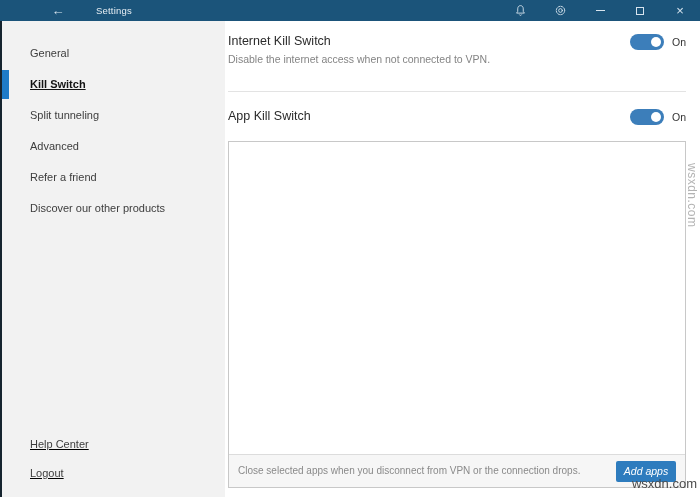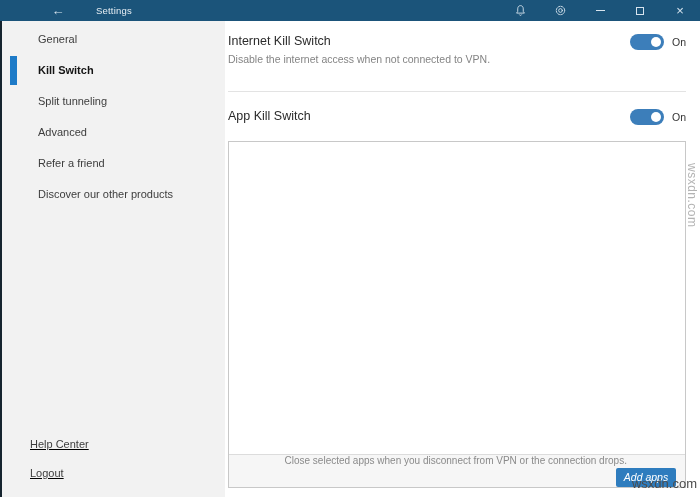--- a/index.html
+++ b/index.html
@@ -20,24 +20,24 @@
   .tb-max-box { width:8px; height:8px; border:1px solid #d7e4ee; display:block; }
   .tb-close-glyph { font-size:13px; line-height:13px; color:#d7e4ee; }
 
   
   .left-edge { position:absolute; left:0; top:21px; bottom:0; width:2px;
     background:#16242f; z-index:5; }
 
   
   .sidebar { position:absolute; left:0; top:21px; bottom:0; width:225px;
     background:#f2f2f2; }
-  .side-list { padding-top:3px;margin-left:8px; }
+  .side-list { padding-top:17px; }
   .side-item { position:relative; height:31px; line-height:31px;
     padding-left:30px; font-size:11px; color:#3d3d3d; cursor:default; }
-  .side-item.selected { font-weight:bold; color:#141414; }
+  .side-item.selected { font-weight:bold; color:#141414;text-decoration:underline; }
   .side-item.selected .accent { position:absolute; left:2px; top:1px;
     bottom:1px; width:7px; background:#1e7bc8; }
   .side-footer { position:absolute; bottom:9px; left:0; right:0;text-decoration:underline; }
   .side-footer .side-item { height:29px; line-height:29px; }
 
   
   .content { position:absolute; left:228px; top:21px; width:458px; }
   .row { display:flex; justify-content:space-between; align-items:flex-start; }
   .row1 { margin-top:13px; }
   .sec-title { font-size:12.5px; color:#2b2b2b; line-height:15px; }
@@ -49,21 +49,21 @@
     border-radius:50%; background:#fff; }
   .toggle-label { font-size:10.5px; color:#333; margin-left:8px; width:14px; }
   .divider { border-top:1px solid #e3e3e3; margin-top:25px; }
   .row2 { margin-top:17px; }
 
   
   .app-box { margin-top:16px; height:347px; border:1px solid #c8c8c8;
     display:flex; flex-direction:column; background:#fff; }
   .app-list { flex:1; }
   .app-box-footer { height:33px; background:#f6f6f6; border-top:1px solid #dcdcdc;
-    display:flex; align-items:center; padding:0 9px;flex-direction:column; }
+    display:flex; align-items:center; padding:0 9px; }
   .footer-note { font-size:10px; line-height:12.5px; color:#8a8a8a; width:345px; }
   .add-apps-btn { margin-left:auto; width:60px; height:21px; background:#2e7cbe;
     color:#fff; font-size:10.5px; border:none; border-radius:2px; cursor:pointer;
     font-family:"Liberation Sans", sans-serif;font-style:italic; }
 
   
   .wm-bottom { position:absolute; right:3px; bottom:6px; font-size:13px;
     color:#4c4c4c; }
   .wm-vertical { position:absolute; right:1px; top:163px; font-size:12px;
     color:#b3b3b3; writing-mode:vertical-rl; letter-spacing:.5px; }

